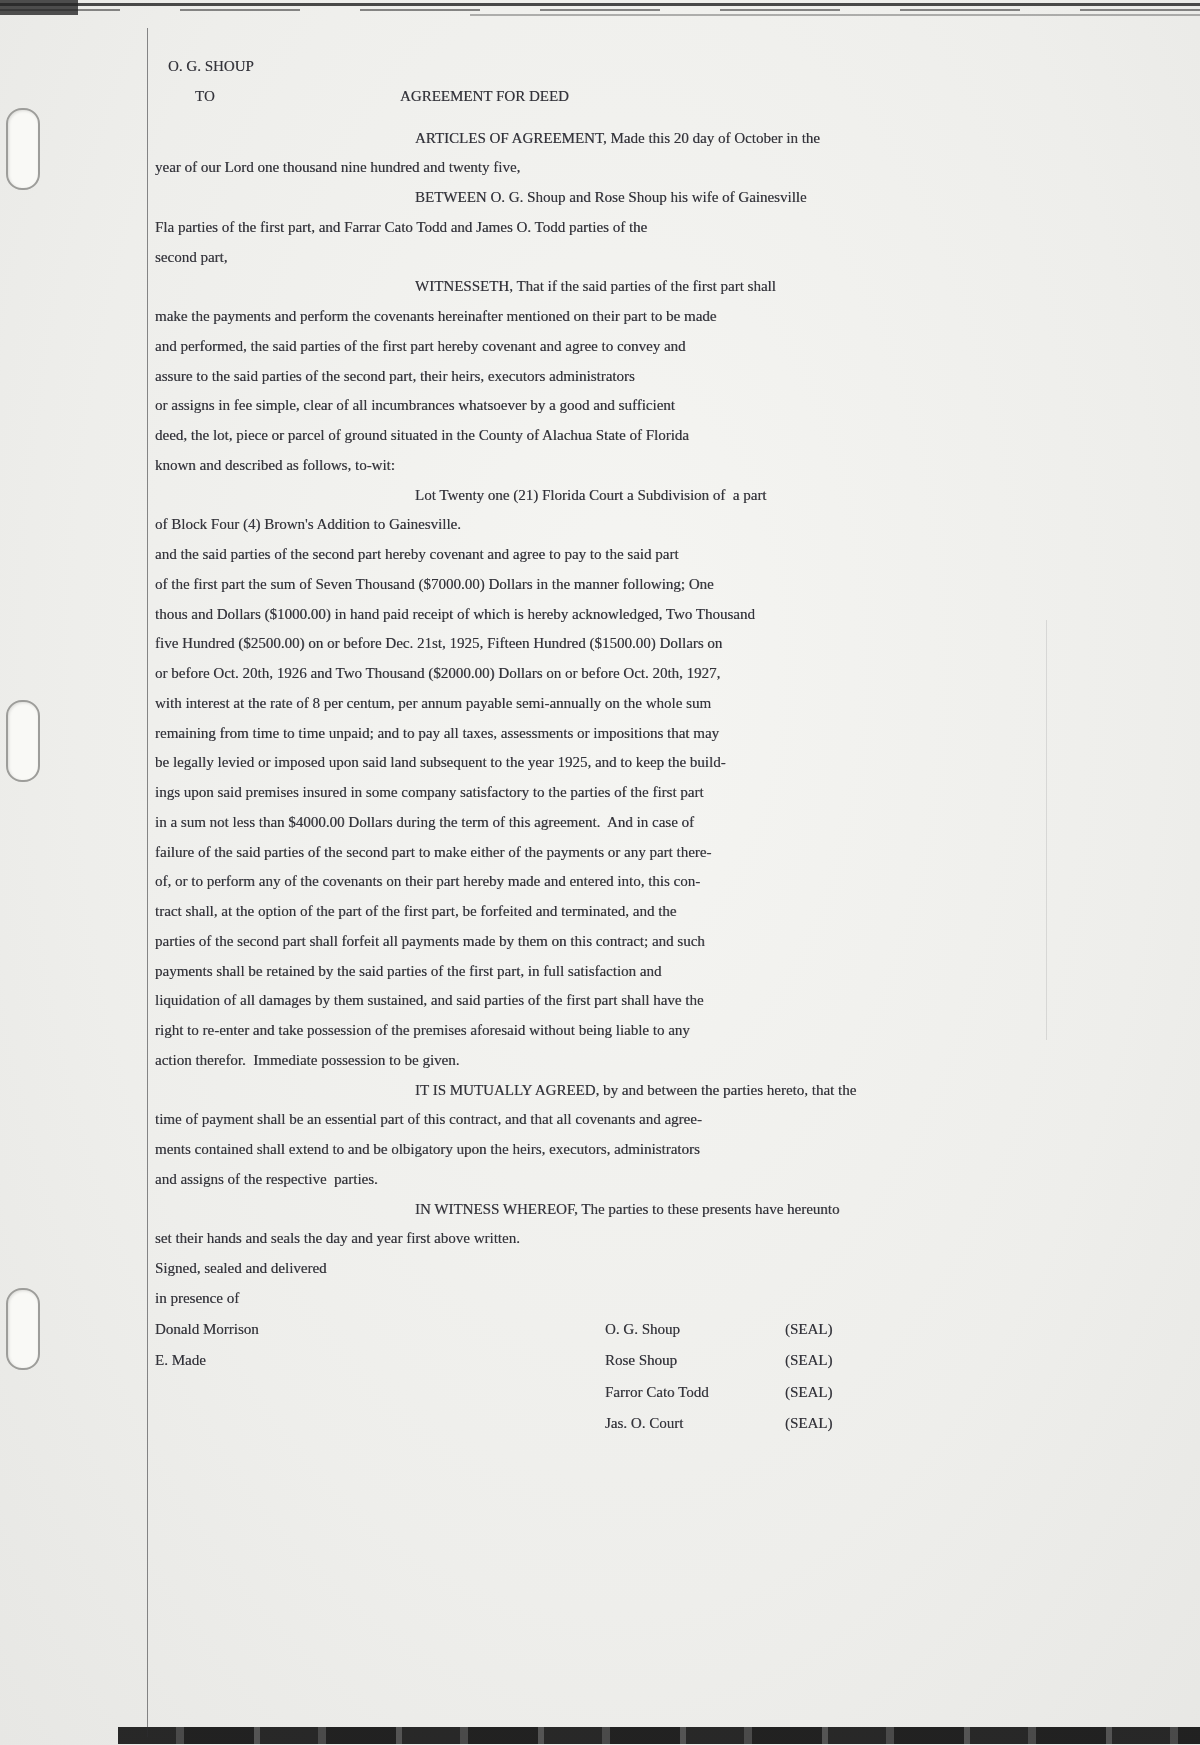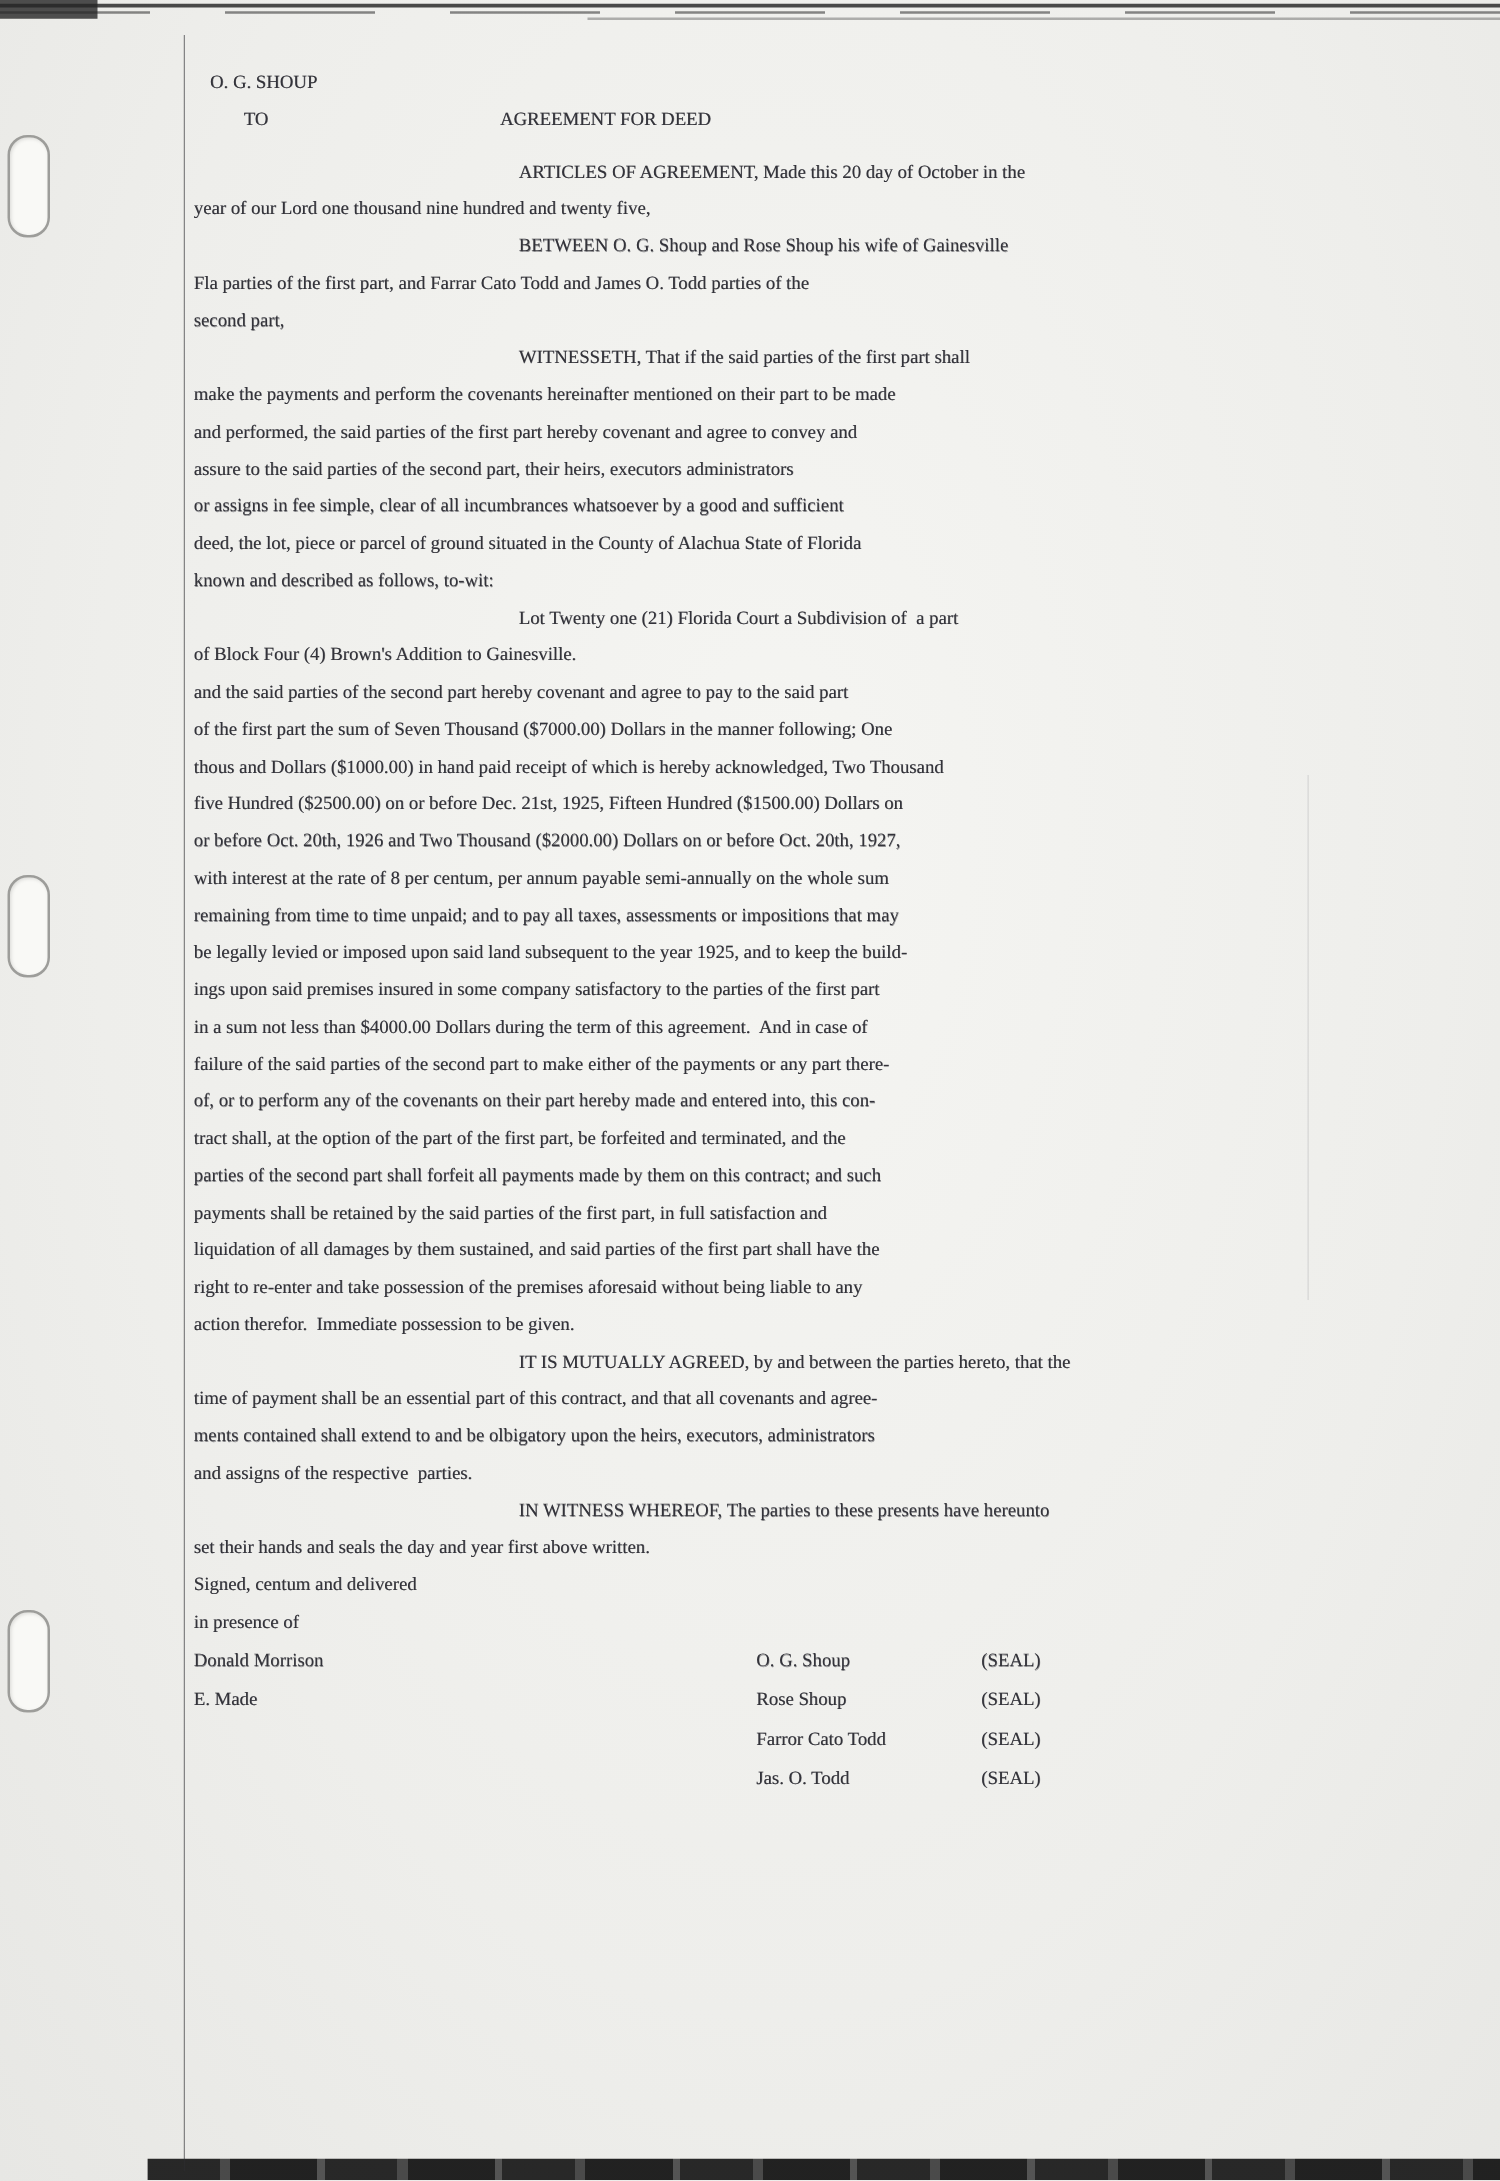--- a/index.html
+++ b/index.html
@@ -123,38 +123,38 @@
 liquidation of all damages by them sustained, and said parties of the first part shall have the
 right to re-enter and take possession of the premises aforesaid without being liable to any
 action therefor.  Immediate possession to be given.</p>
     <p class="para indent">IT IS MUTUALLY AGREED, by and between the parties hereto, that the
 time of payment shall be an essential part of this contract, and that all covenants and agree-
 ments contained shall extend to and be olbigatory upon the heirs, executors, administrators
 and assigns of the respective  parties.</p>
     <p class="para indent">IN WITNESS WHEREOF, The parties to these presents have hereunto
 set their hands and seals the day and year first above written.</p>
 
-    <p class="para">Signed, centum and delivered</p>
+    <p class="para">Signed, sealed and delivered</p>
     <p class="para">in presence of</p>
 
     <div class="sig-row">
       <span class="wit">Donald Morrison</span>
       <span class="sig-name">O. G. Shoup</span>
       <span class="seal">(SEAL)</span>
     </div>
     <div class="sig-row">
       <span class="wit">E. Made</span>
       <span class="sig-name">Rose Shoup</span>
       <span class="seal">(SEAL)</span>
     </div>
     <div class="sig-row">
       <span class="wit"></span>
       <span class="sig-name">Farror Cato Todd</span>
       <span class="seal">(SEAL)</span>
     </div>
     <div class="sig-row">
       <span class="wit"></span>
-      <span class="sig-name">Jas. O. Todd</span>
+      <span class="sig-name">Jas. O. Court</span>
       <span class="seal">(SEAL)</span>
     </div>
 
   </div>
 </div>
 
 </body></html>

